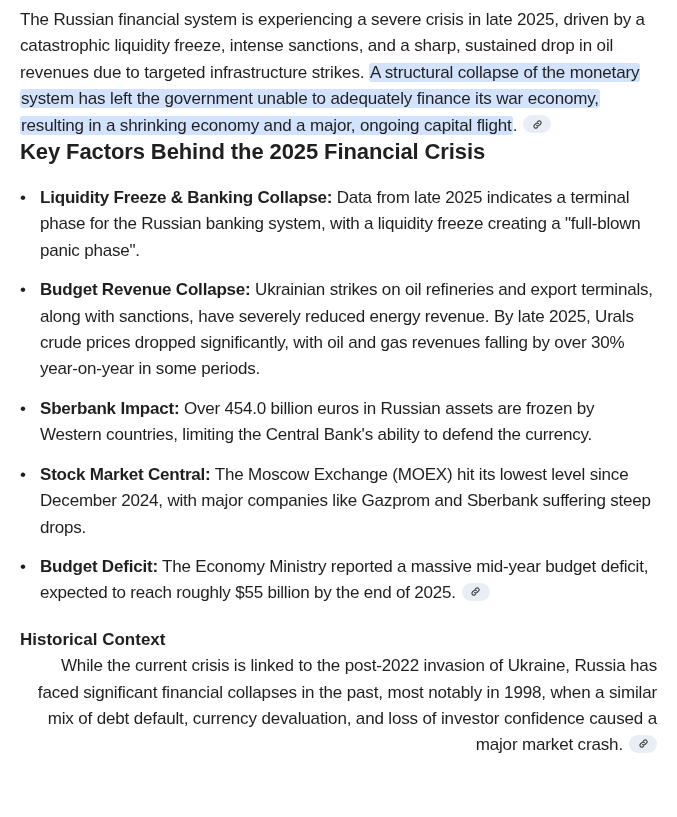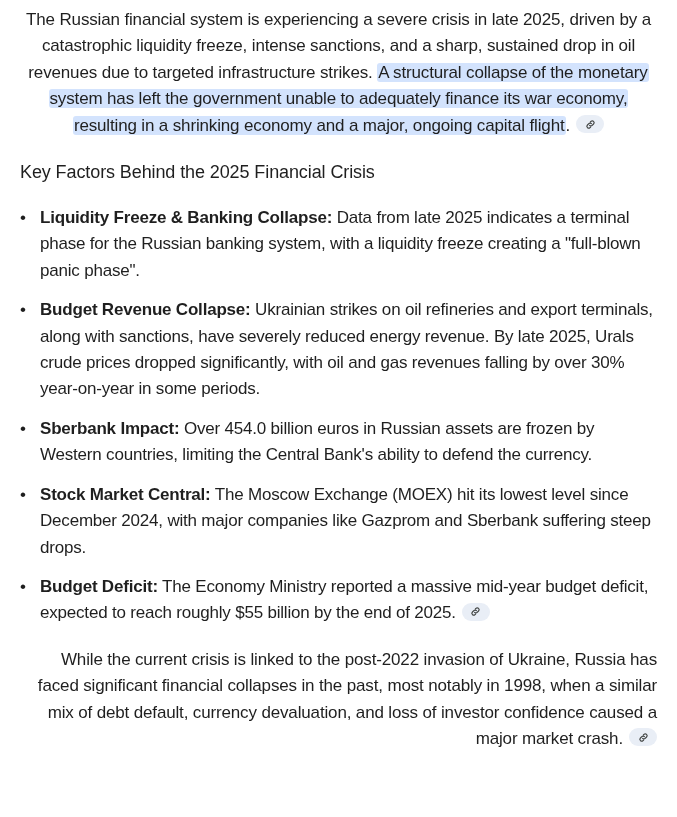--- a/index.html
+++ b/index.html
@@ -19,23 +19,21 @@
     .content {
       position: relative;
       padding: 7px 20px 0 20px;
       width: 637px;
       box-sizing: content-box;
     }
     p {
       margin: 0;
     }
     .intro {
-      margin-bottom: 20px;
       letter-spacing: -0.15px;
-      text-align: center;
     }
     .hl {
       background: #d3e3fd;
       font-weight: 500;
       -webkit-box-decoration-break: clone;
       box-decoration-break: clone;
       padding: 0 1px;
       border-radius: 3px;
       color: #1f1f1f;
     }
@@ -51,22 +49,22 @@
       margin-left: 6px;
       cursor: pointer;
       position: relative;
       top: -2px;
     }
     .src-chip svg {
       width: 11px;
       height: 11px;
     }
     h3 {
-      font-size: 18px;
-      font-weight: normal;
+      font-size: 22px;
+      font-weight: bold;
       margin: 0 0 20px 0;
       line-height: 26px;
       color: #1f1f1f;
       letter-spacing: -0.1px;
     }
     ul {
       margin: 0 0 20px 0;
       padding: 0 0 0 20px;
       list-style: none;
     }
@@ -134,20 +132,21 @@
       <span class="bullet">•</span>
       <span class="label">Budget Deficit:</span><span> The Economy Ministry reported a massive mid-year budget deficit, expected to reach roughly $55 billion by the end of 2025.</span><span class="src-chip">
           <svg viewBox="0 0 24 24" fill="none" stroke="#444746" stroke-width="2.6" stroke-linecap="round" stroke-linejoin="round">
             <path d="M10 14a4 4 0 0 0 5.66 0l3-3a4 4 0 0 0-5.66-5.66l-1.2 1.2"></path>
             <path d="M14 10a4 4 0 0 0-5.66 0l-3 3a4 4 0 0 0 5.66 5.66l1.2-1.2"></path>
           </svg>
         </span>
     </li>
   </ul>
 
+  <p class="hist-title">Historical Context</p>
   <p class="hist-body"><span>While the current crisis is linked to the post-2022 invasion of Ukraine, Russia has faced significant financial collapses in the past, most notably in 1998, when a similar mix of debt default, currency devaluation, and loss of investor confidence caused a major market crash.</span><span class="src-chip">
         <svg viewBox="0 0 24 24" fill="none" stroke="#444746" stroke-width="2.6" stroke-linecap="round" stroke-linejoin="round">
           <path d="M10 14a4 4 0 0 0 5.66 0l3-3a4 4 0 0 0-5.66-5.66l-1.2 1.2"></path>
           <path d="M14 10a4 4 0 0 0-5.66 0l-3 3a4 4 0 0 0 5.66 5.66l1.2-1.2"></path>
         </svg>
       </span></p>
 
 </div>
 
 </body></html>

